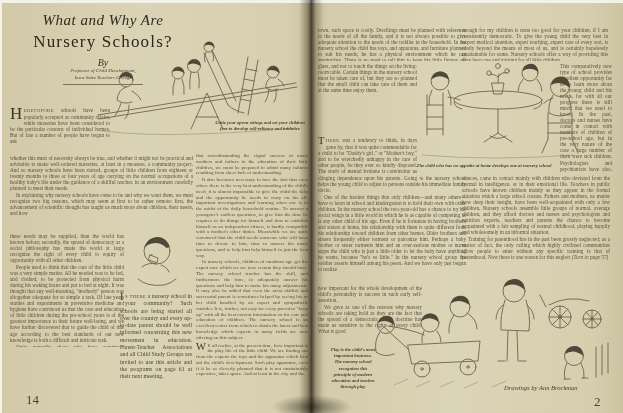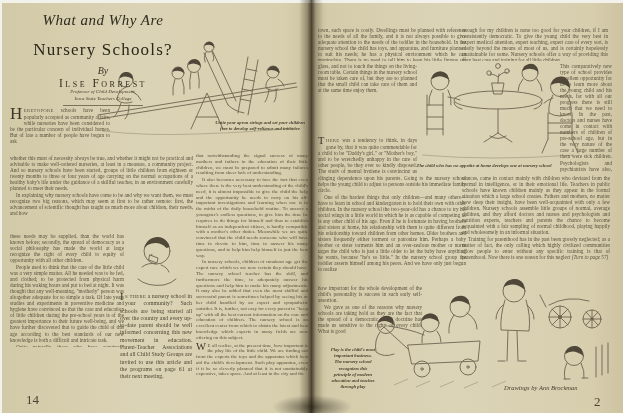--- a/index.html
+++ b/index.html
@@ -23,21 +23,21 @@
   .dc2{font-size:10.5px;line-height:8.5px;}
   .lead{letter-spacing:.25px;font-size:4.8px;}
   .cap{position:absolute;font-style:italic;font-weight:bold;text-align:center;color:#453f2d;font-size:4.7px;line-height:1.32;z-index:3;}
   .sidebar{font-size:5.8px;line-height:1.26;color:#4e4734;}
   .pagenum{position:absolute;font-size:13px;color:#4b4433;}
   .credit{position:absolute;font-style:italic;font-size:6.5px;color:#433d2c;}
 
   
   .title-block{position:absolute;left:12px;top:9px;width:178px;text-align:center;z-index:2;}
   .t1{font-style:italic;font-size:15px;letter-spacing:.5px;color:#2e2a1e;}
-  .t2{font-size:17px;letter-spacing:1.2px;color:#2b271b;margin-top:11px;}
+  .t2{font-size:17px;letter-spacing:1.2px;color:#2b271b;margin-top:3px;}
   .by{font-style:italic;font-size:10px;color:#3a3426;margin-top:5px;}
   .author{font-variant:small-caps;font-size:11.5px;letter-spacing:2.5px;color:#332d20;margin-top:1px;}
   .cred{font-style:italic;font-size:5px;line-height:1.35;color:#4a4331;}
   .cred-rule{width:80px;margin:2px auto 2px;border-top:.6px solid #7b7257;}
 
   .illo{position:absolute;z-index:1;}
   svg .sk{stroke:#6d6352;stroke-width:.9;fill:none;stroke-linecap:round;stroke-linejoin:round;}
   svg .hair{fill:#4f4738;stroke:none;}
   svg .faint{stroke:#7e755f;stroke-width:.6;fill:none;opacity:.7;}
 </style>
@@ -45,21 +45,20 @@
 <body>
 
 <div class="scan">
 
   <div class="page page-left">
 
     <div class="title-block">
       <div class="t1">What and Why Are</div>
       <div class="t2">Nursery Schools?</div>
       <div class="by">By</div>
-      <div class="author">Ilse Forrest</div>
       <div class="cred">Professor of Child Development,</div>
       <div class="cred">Iowa State Teachers College</div>
       <div class="cred-rule"></div>
     </div>
 
     <svg class="illo" style="left:86px;top:36px" width="220" height="102" viewBox="0 0 220 102">
       <g class="sk">
         <path d="M116 14 L140 66"></path>
           <path d="M124 11 L148 62"></path>
         <path d="M160 18 L150 74"></path>

